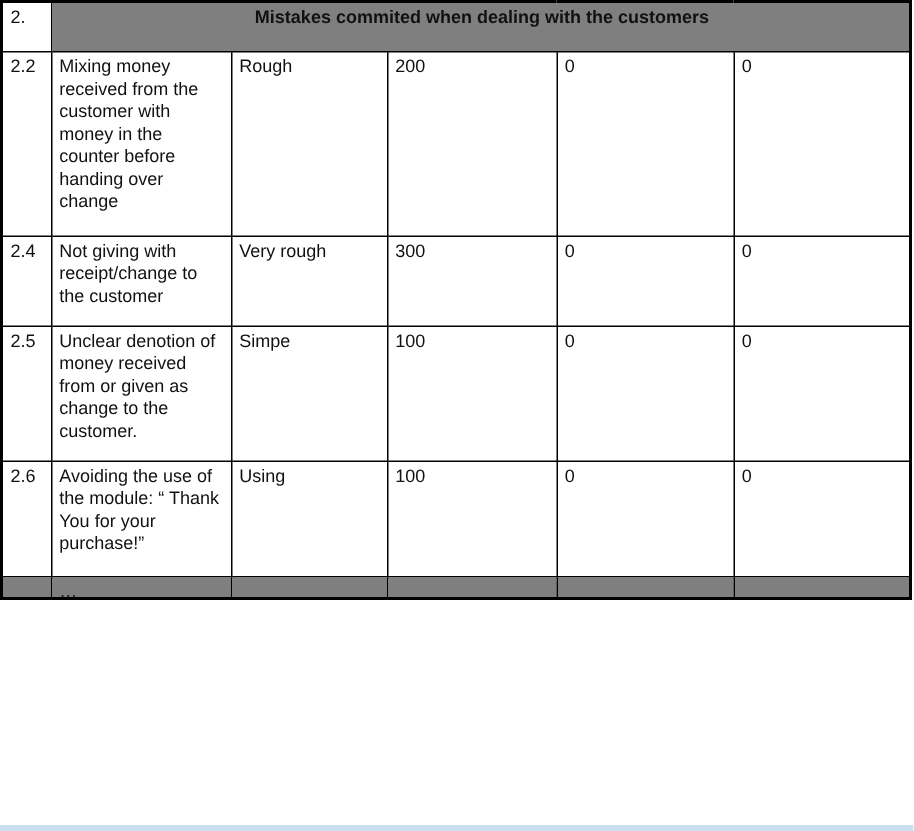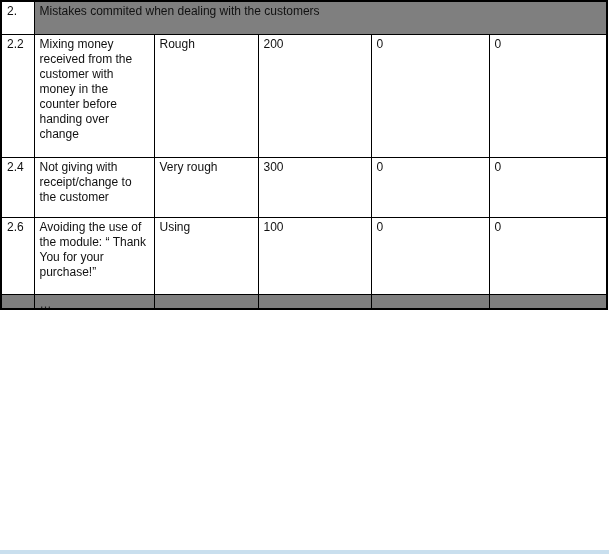--- a/index.html
+++ b/index.html
@@ -31,22 +31,23 @@
     vertical-align: top;
     padding: 2px 3px 0 5px;
     font-size: 12px;
     line-height: 15px;
     color: #111111;
     overflow: hidden;
     word-wrap: break-word;
   }
   td.title-cell {
     background: #7f7f7f;
-    font-weight: normal;
+    font-weight: bold;
     color: #000000;
+    text-align: center;
   }
   tr.footer-row td {
     background: #7f7f7f;
     padding-top: 5px;
     line-height: 8px;
     font-size: 12px;
     color: #1b1b1b;
   }
   .bottom-strip {
     position: absolute;
@@ -90,20 +91,28 @@
 
     <tr style="height:60px">
       <td>2.4</td>
       <td>Not giving with receipt/change to the customer</td>
       <td>Very rough</td>
       <td>300</td>
       <td>0</td>
       <td>0</td>
     </tr>
 
+    <tr style="height:90px">
+      <td>2.5</td>
+      <td>Unclear denotion of money received from or given as change to the customer.</td>
+      <td>Simpe</td>
+      <td>100</td>
+      <td>0</td>
+      <td>0</td>
+    </tr>
 
     <tr style="height:77px">
       <td>2.6</td>
       <td>Avoiding the use of the module: “ Thank You for your purchase!”</td>
       <td>Using</td>
       <td>100</td>
       <td>0</td>
       <td>0</td>
     </tr>
 

